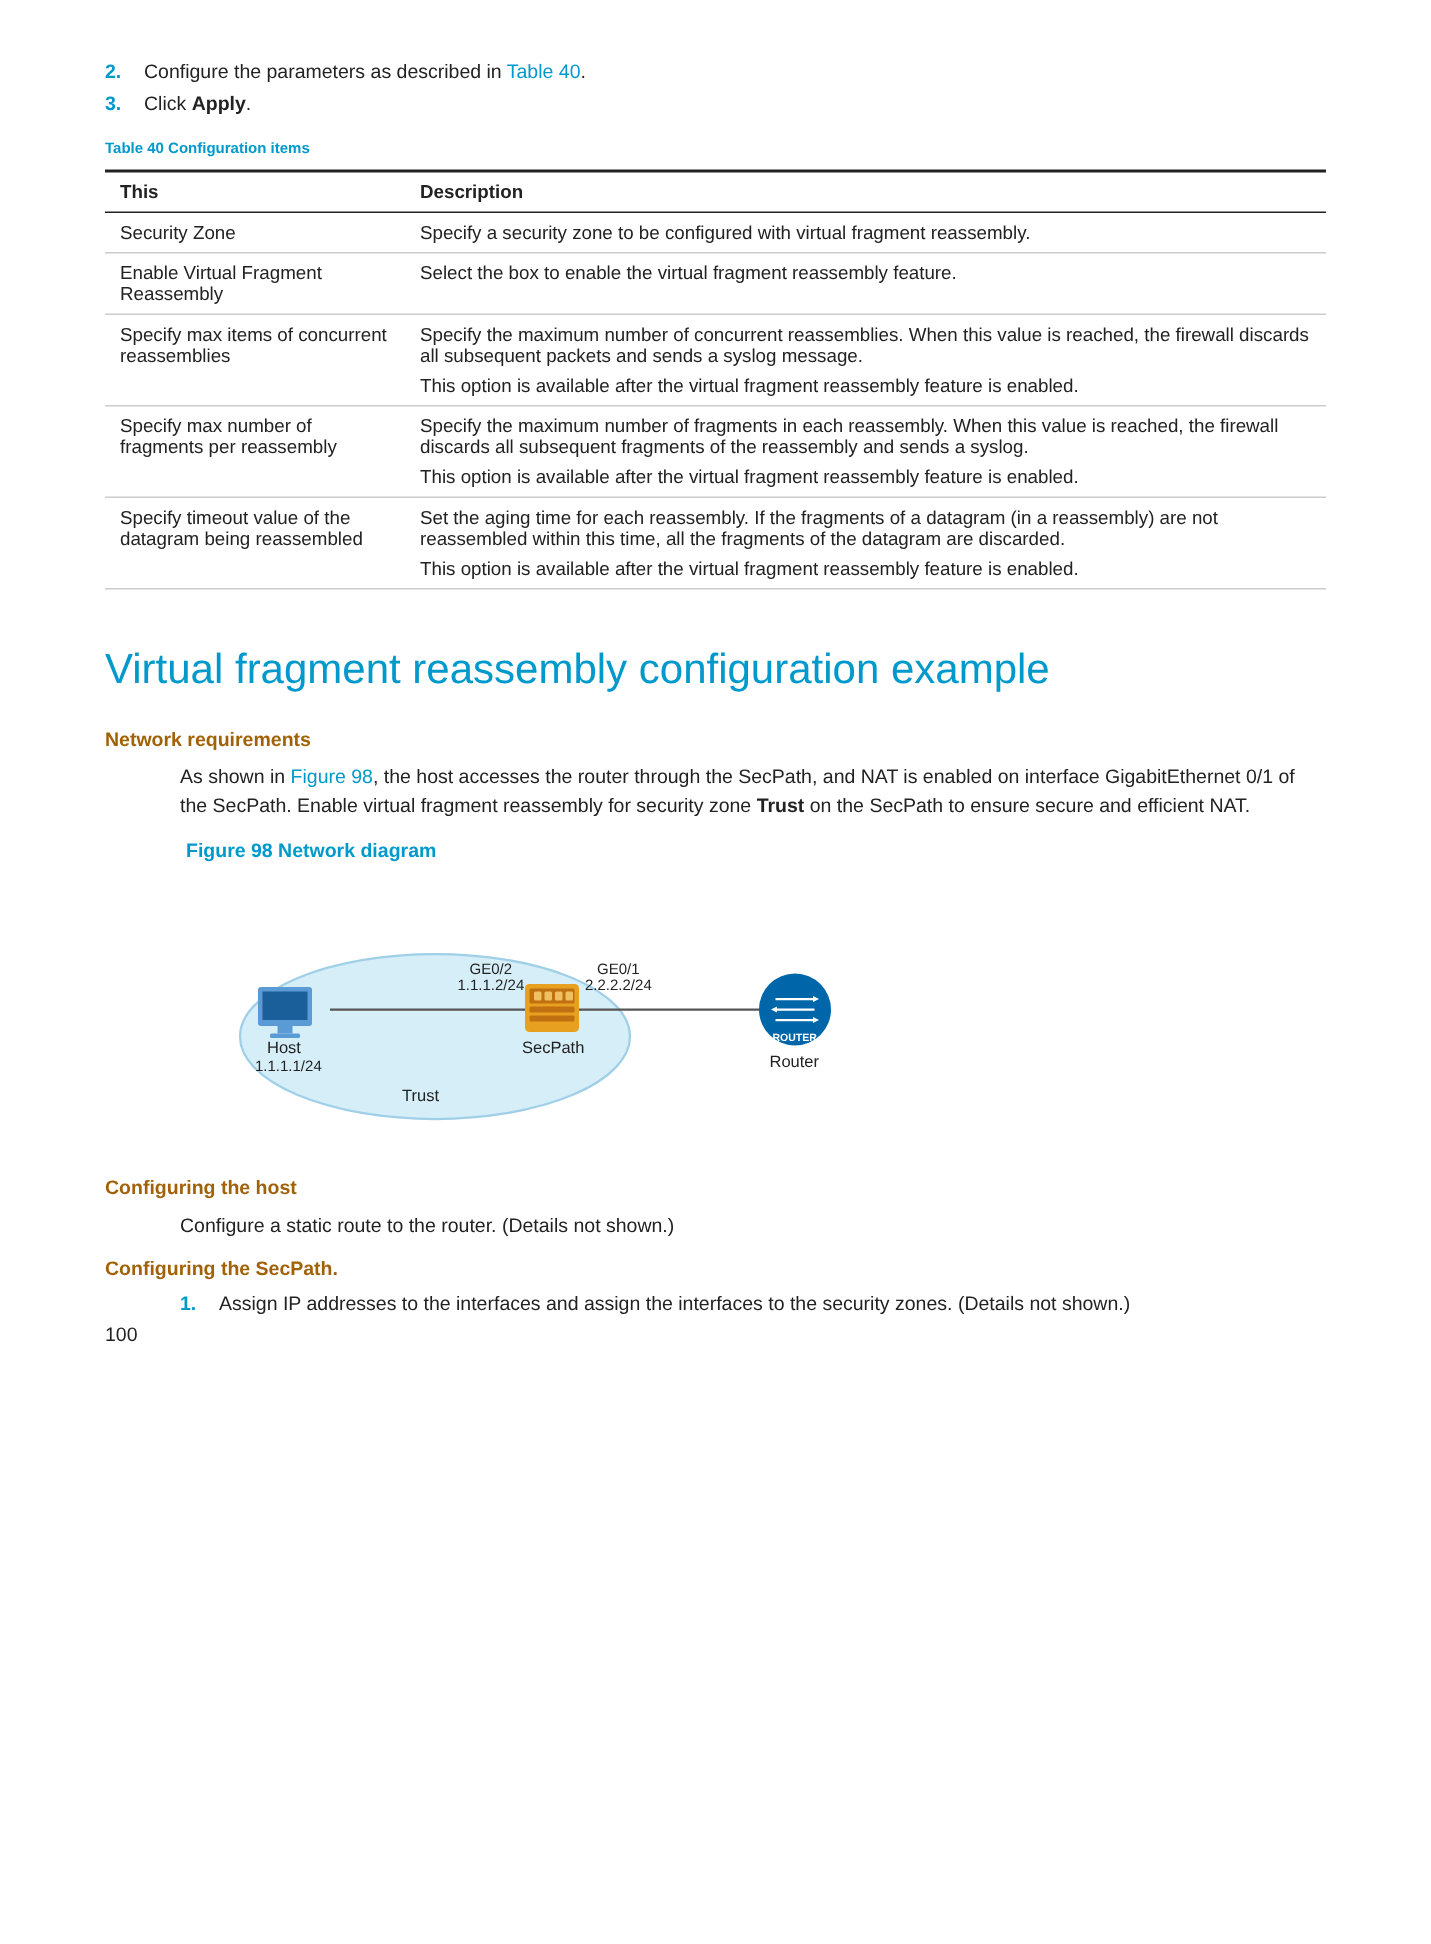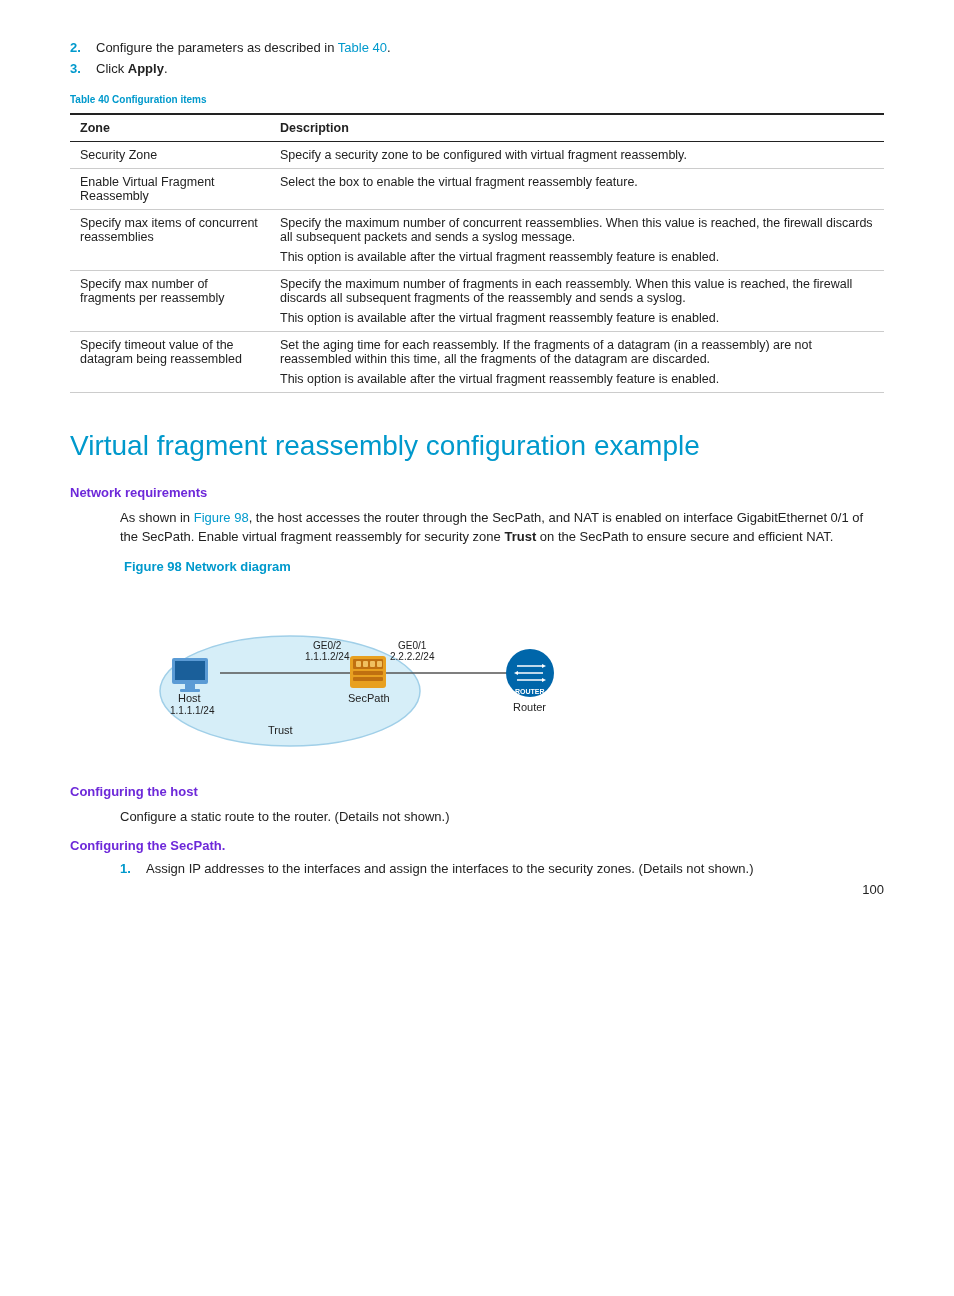--- a/index.html
+++ b/index.html
@@ -75,21 +75,21 @@
       font-size: 28px;
       color: #0099cc;
       font-weight: normal;
       margin-bottom: 22px;
       margin-top: 8px;
       line-height: 1.2;
     }
 
     
     .subsection-heading {
-      color: #6d28d9;
+      color: #a16207;
       font-size: 13px;
       font-weight: bold;
       margin-bottom: 8px;
     }
 
     
     .body-para {
       margin-left: 50px;
       margin-bottom: 12px;
       font-size: 13px;
@@ -114,21 +114,21 @@
       margin-left: 50px;
       margin-bottom: 28px;
       position: relative;
     }
     .diagram-svg {
       display: block;
     }
 
     
     .page-num {
-      text-align: right;
+      text-align: left;
       font-size: 13px;
     }
 
     
     .sub-list {
       margin-left: 50px;
     }
     .sub-item {
       display: flex;
       gap: 10px;
@@ -157,21 +157,21 @@
       <span>Click </span><strong>Apply</strong><span>.</span>
     </span>
   </div>
 </div>
 
 <div class="table-title">Table 40 Configuration items</div>
 
 <table>
   <thead>
     <tr>
-      <th class="col-item">Zone</th>
+      <th class="col-item">This</th>
       <th class="col-desc">Description</th>
     </tr>
   </thead>
   <tbody id="table-body">
   <tr>
         <td>Security Zone</td>
         <td>Specify a security zone to be configured with virtual fragment reassembly.</td>
       </tr>
       <tr>
         <td>Enable Virtual Fragment Reassembly</td>

